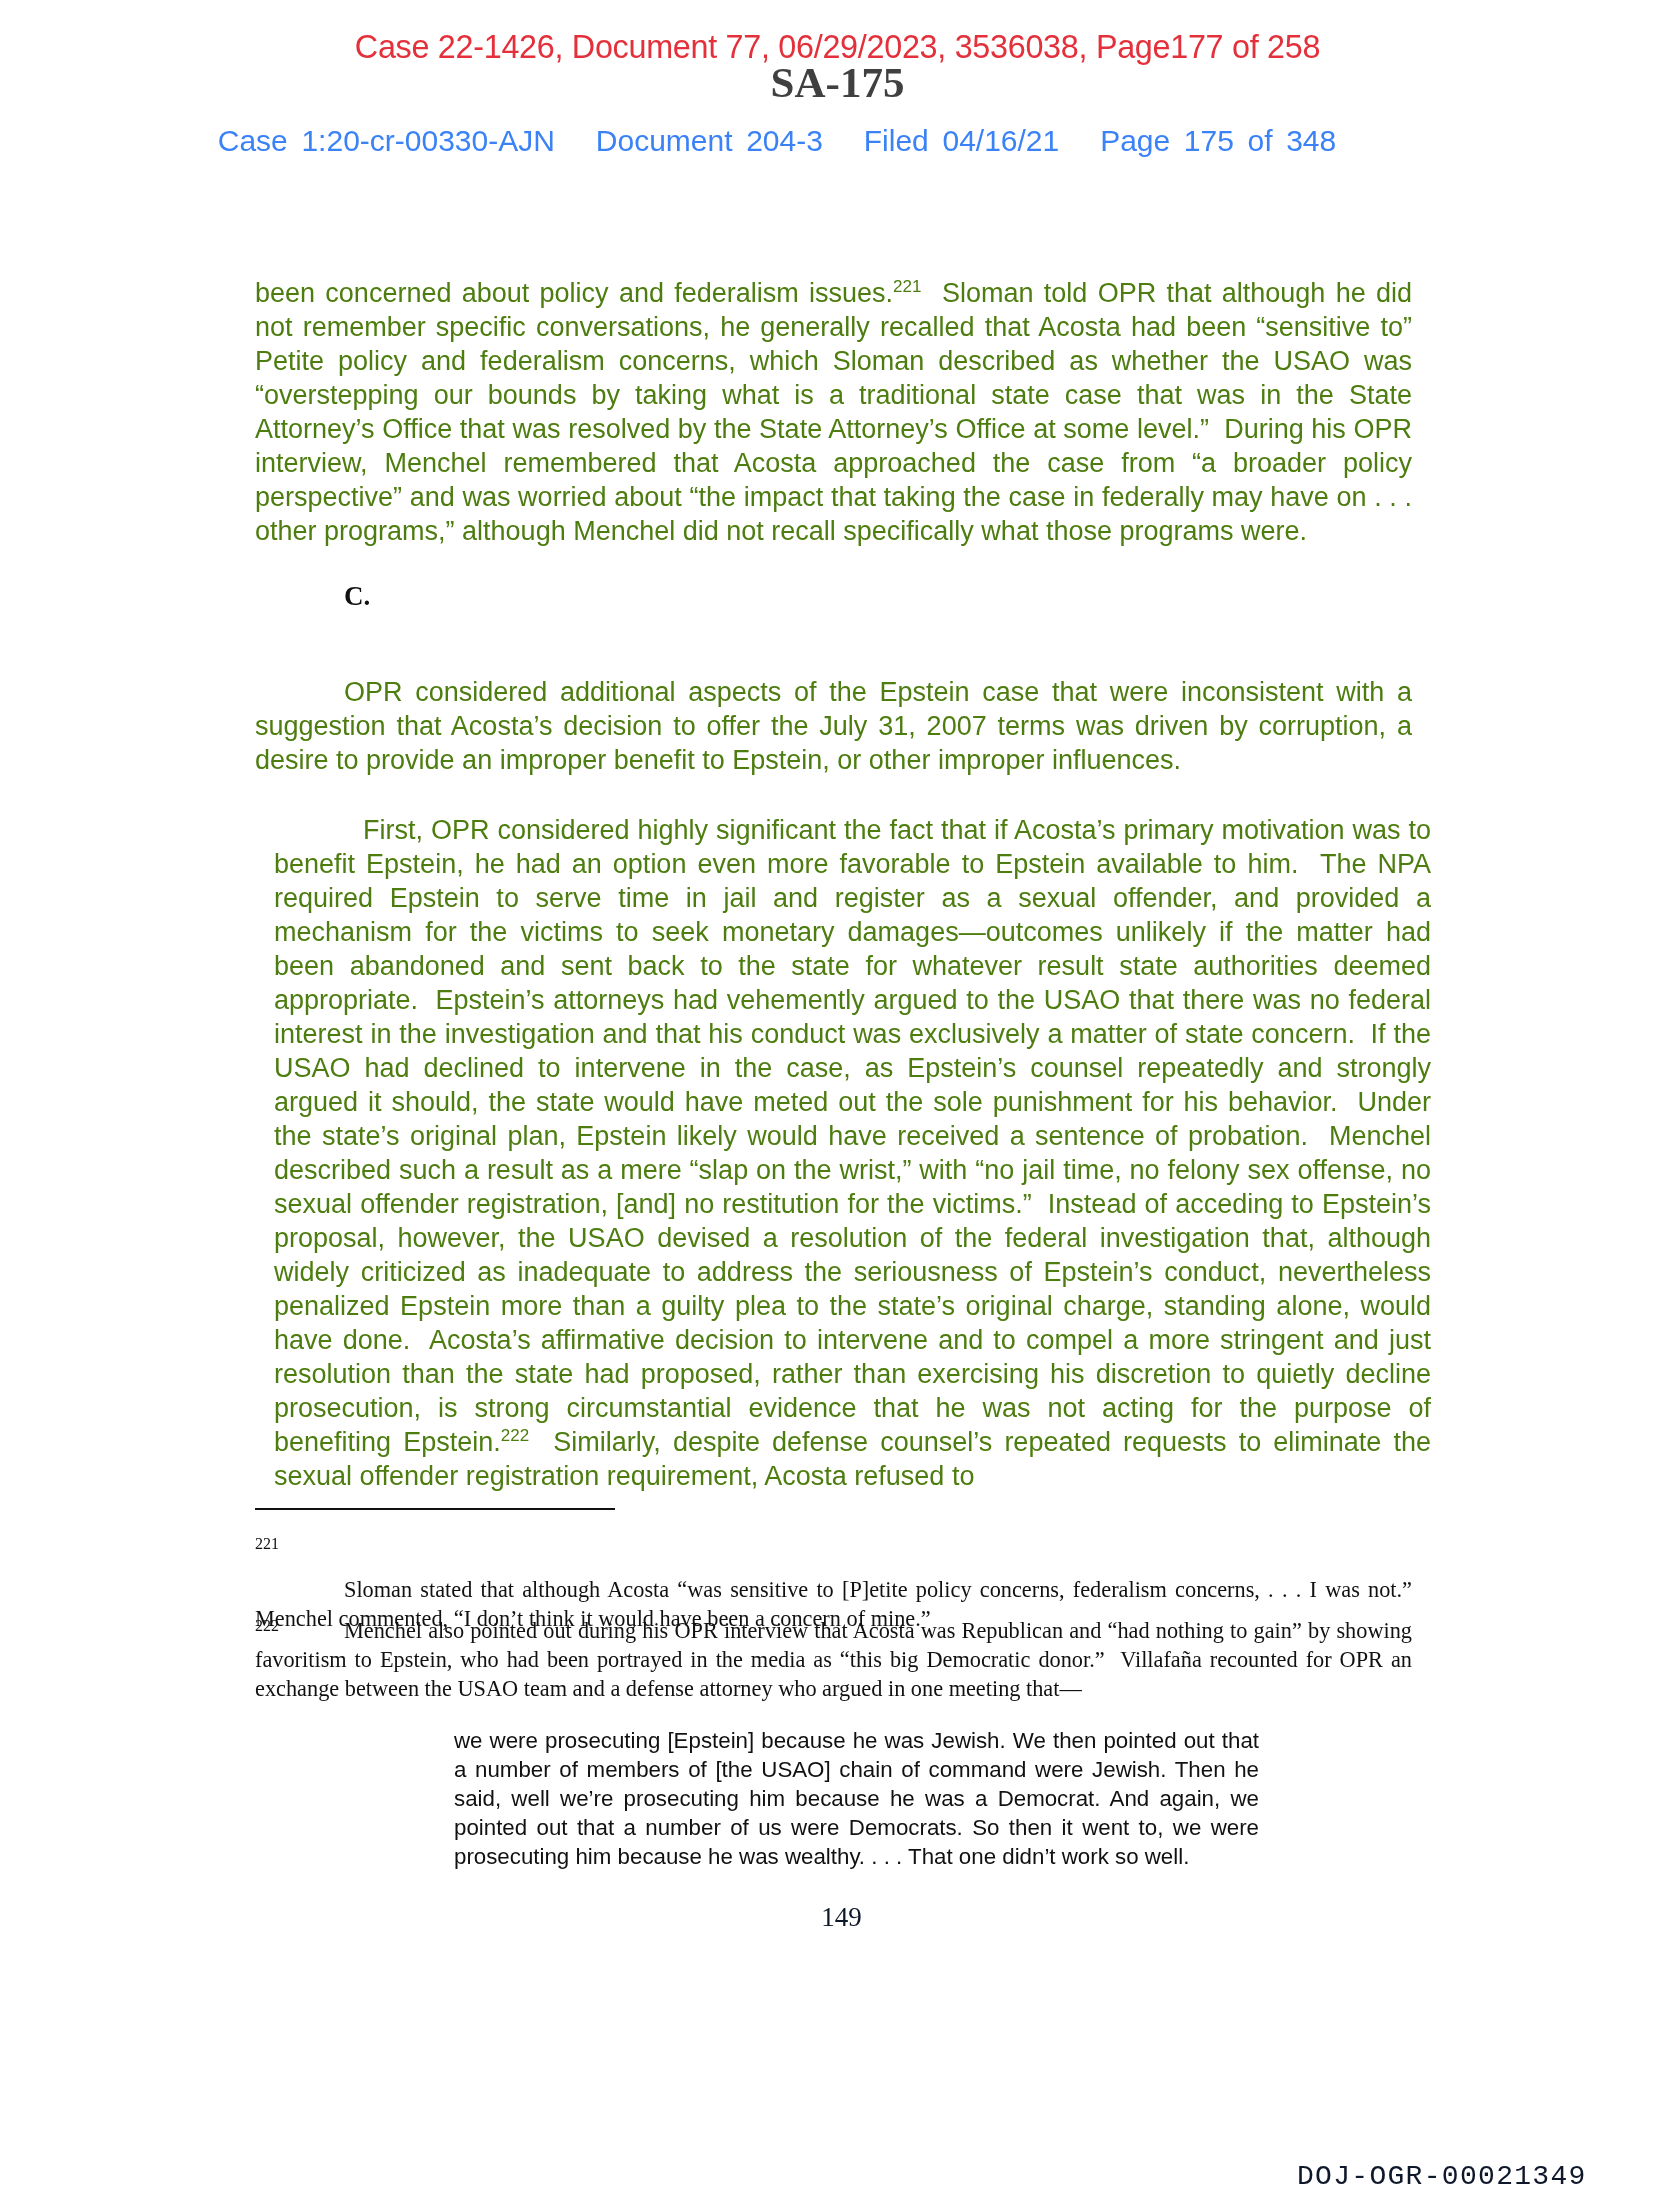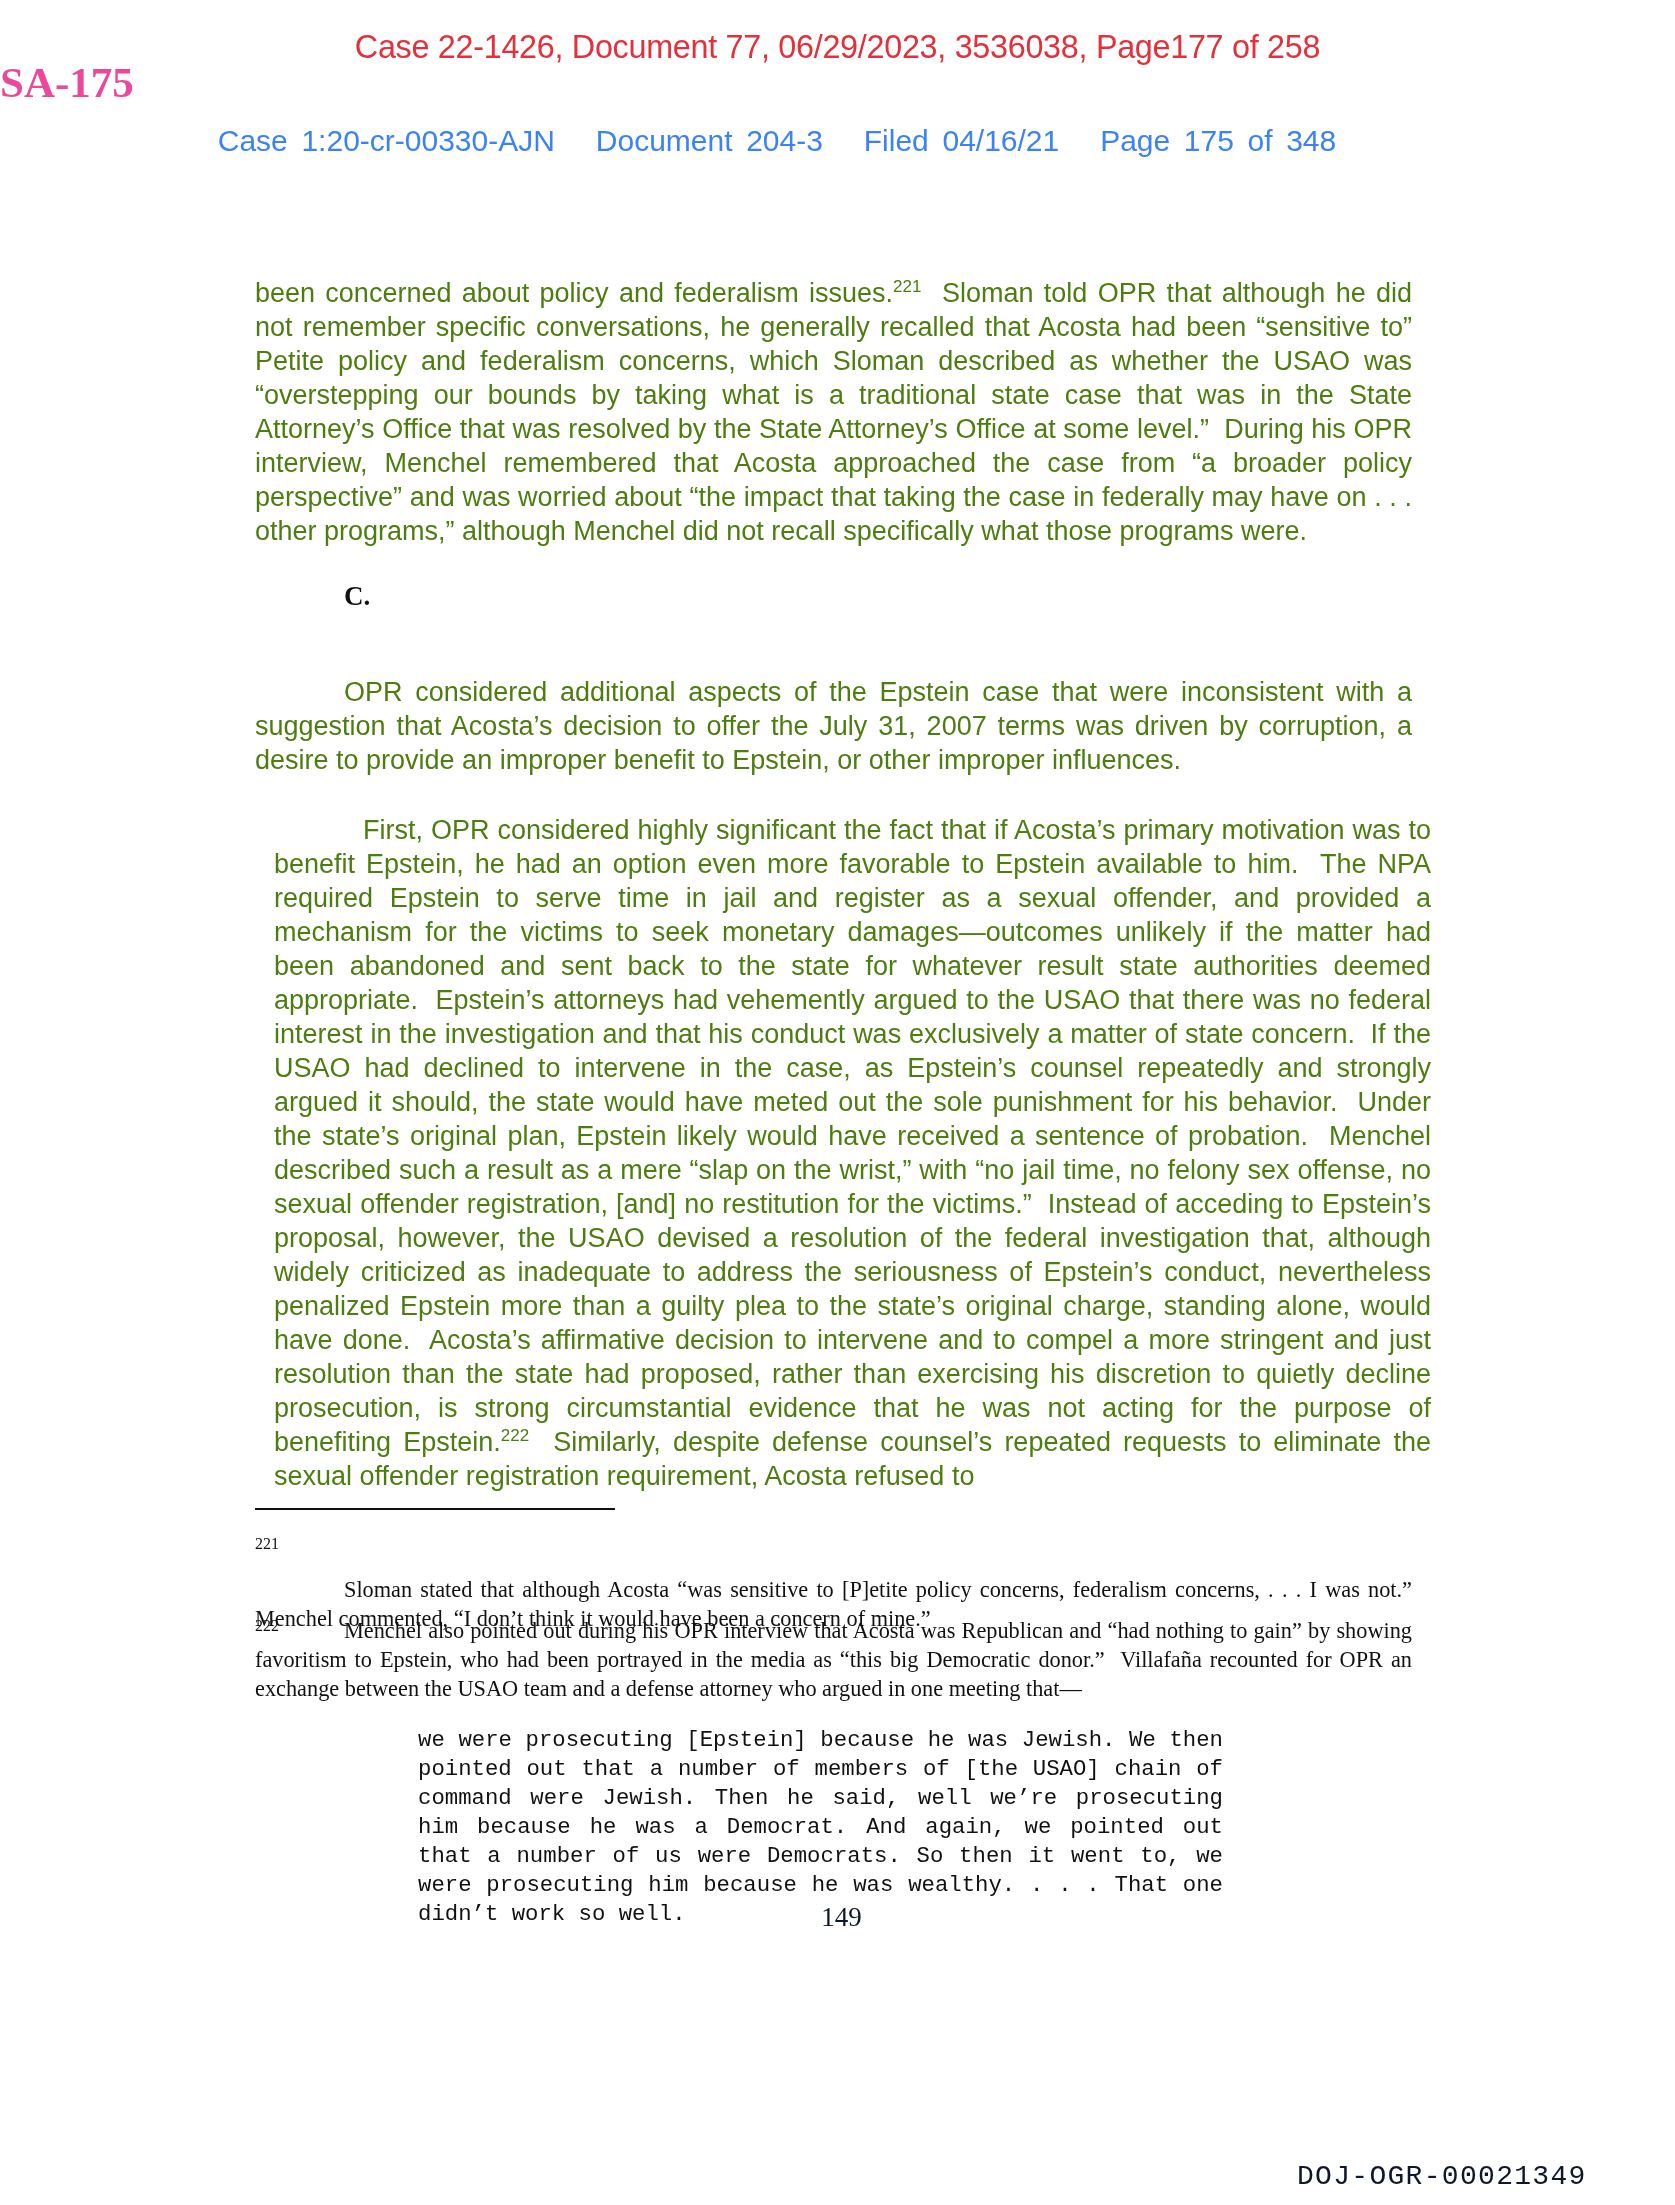--- a/index.html
+++ b/index.html
@@ -4,22 +4,22 @@
 <style>
   html, body { margin: 0; padding: 0; background: #ffffff; }
   body { width: 1675px; height: 2205px; position: relative; overflow: hidden; }
   .abs { position: absolute; }
   .hdr-red {
     top: 28px; left: 0; width: 1675px; text-align: center;
     font-family: "Liberation Sans", sans-serif; font-size: 33px; color: #e3303a;
     letter-spacing: -0.3px; transform: scaleX(0.98);
   }
   .hdr-sa {
-    top: 58px; left: 0; width: 1675px; 
-    font-family: "Liberation Serif", serif; font-weight: bold; font-size: 43px; color: #ec4899;
+    top: 58px; left: 0; width: 1675px; text-align: center;
+    font-family: "Liberation Serif", serif; font-weight: bold; font-size: 43px; color: #404040;
   }
   .hdr-blue {
     top: 124px; left: 0; width: 1554px; text-align: center;
     font-family: "Liberation Sans", sans-serif; font-size: 30px; color: #3b82f6;
     word-spacing: 5.3px;
   }
   .body-text {
     left: 255px; width: 1157px;
     font-family: Liberation Sans, sans-serif; font-size: 27px; line-height: 34px;
     color: #4d7c0f; text-align: justify;
@@ -37,22 +37,22 @@
   .heading .title .l1 { display: block; text-align: justify; text-align-last: justify; }
   .fn-rule { left: 255px; top: 1508px; width: 360px; height: 2px; background: #111; }
   .fn {
     left: 255px; width: 1157px;
     font-family: "Liberation Serif", serif; font-size: 22.3px; line-height: 29px; color: #111;
     text-align: justify;
   }
   .fn .num { position: absolute; left: 0; top: -5.3px; font-size: 16px; }
   .fn .txt { text-indent: 89px; }
   .blockquote {
-    left: 418px; width: 805px;
-    font-family: Liberation Mono, monospace; font-size: 22.3px; line-height: 29px; color: #111;
+    left: 454px; width: 805px;
+    font-family: Liberation Sans, sans-serif; font-size: 22.3px; line-height: 29px; color: #111;
     text-align: justify;
   }
   .page-num {
     top: 1902px; left: 4px; width: 1675px; text-align: center;
     font-family: "Liberation Serif", serif; font-size: 27px; color: #0f172a;
   }
   .bates {
     top: 2161px; left: 1297px;
     font-family: "Liberation Mono", monospace; font-size: 28px; color: #0f172a; letter-spacing: 1.3px;
   }

